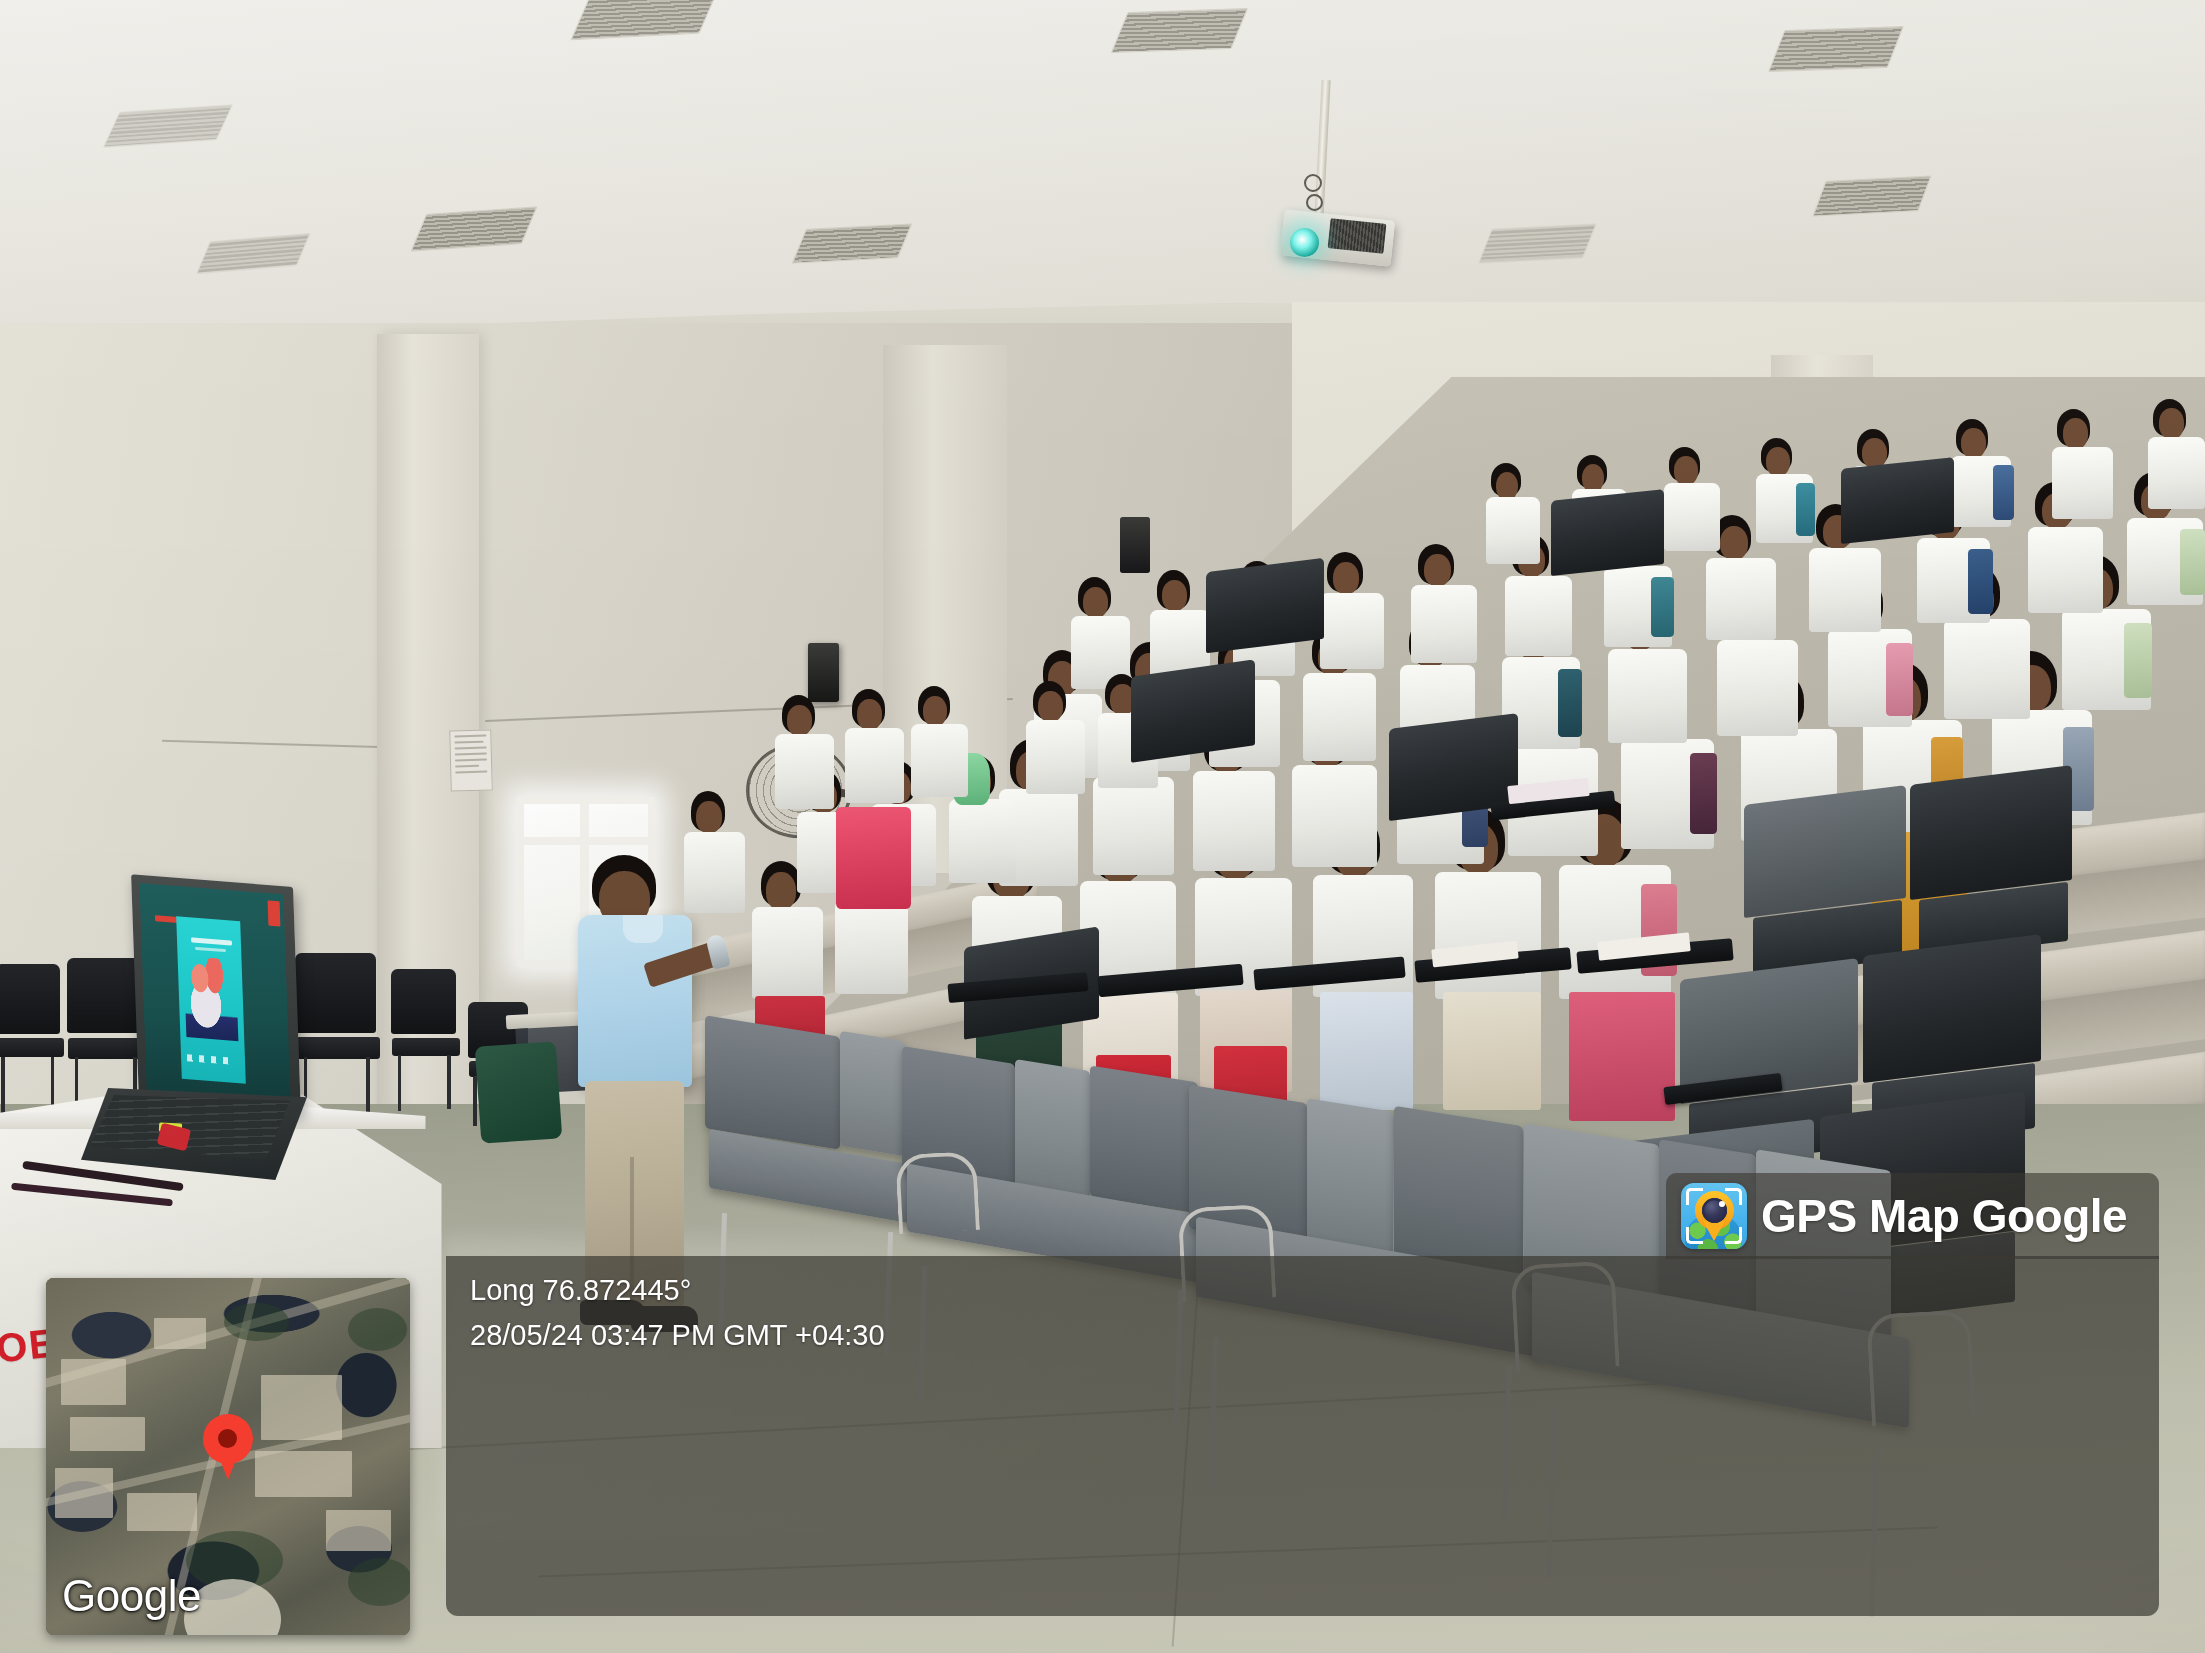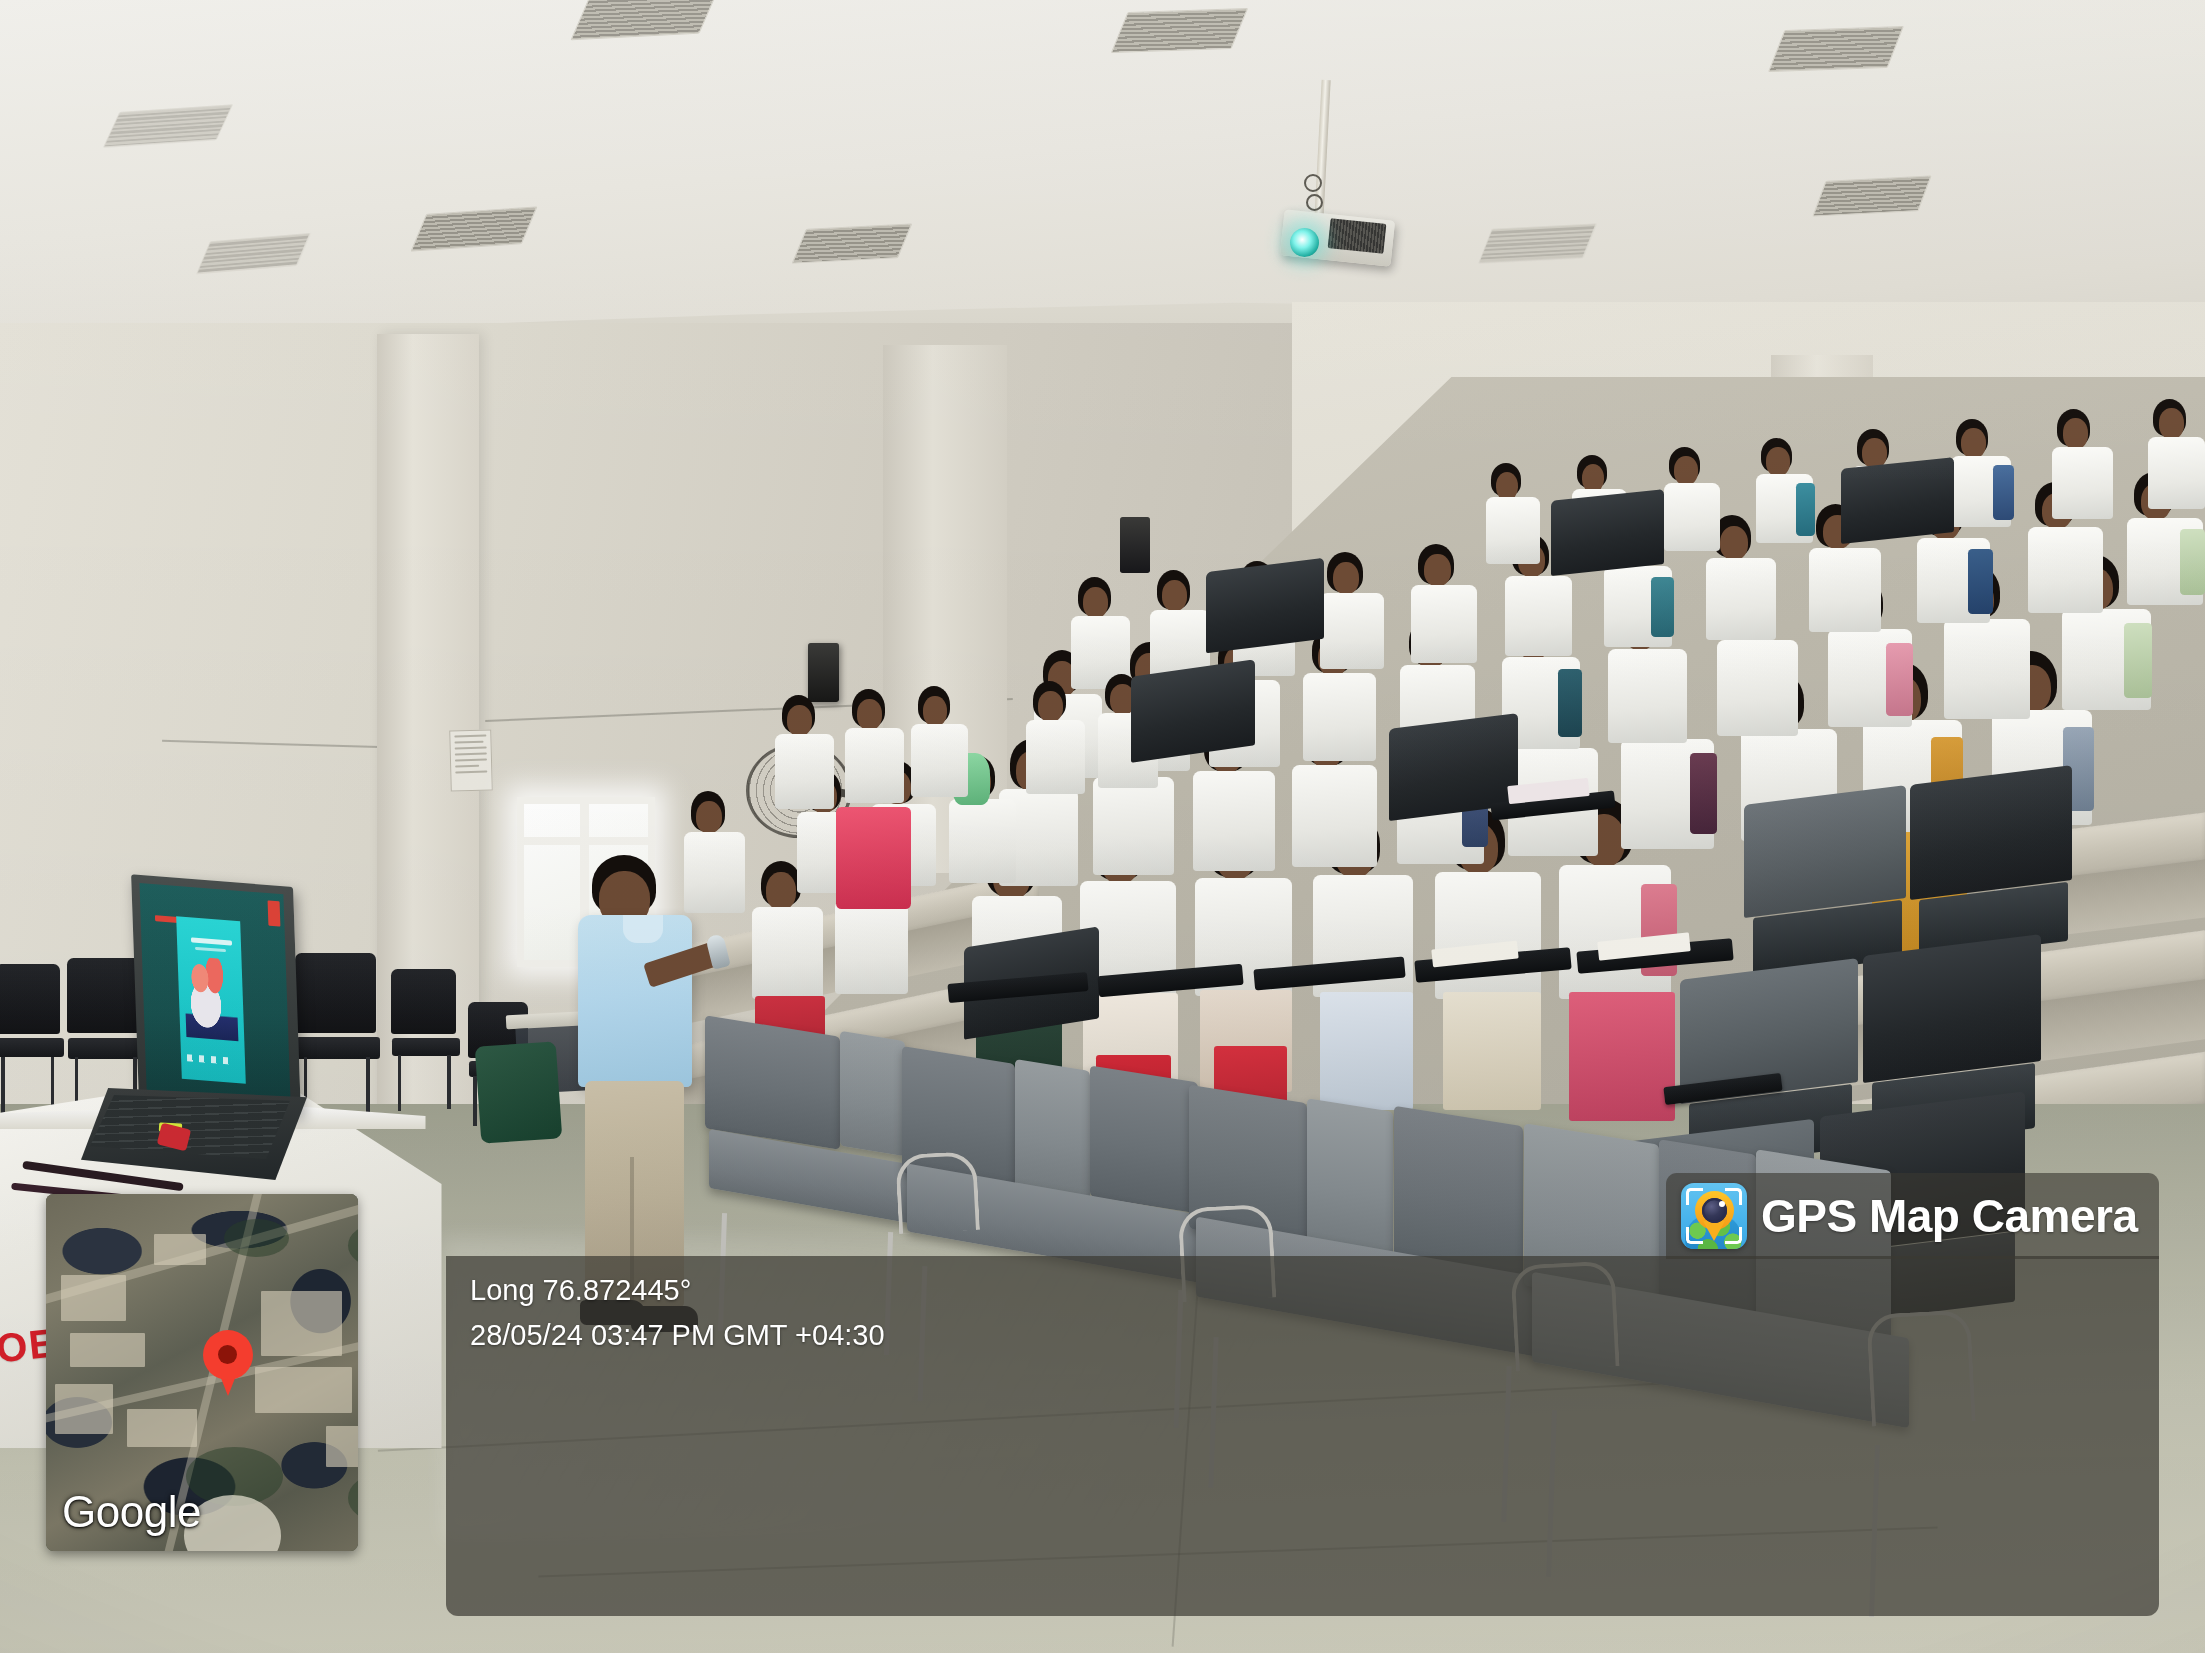--- a/index.html
+++ b/index.html
@@ -310,21 +310,21 @@
   #gps-panel .addr{
     color:#fff;font-size:29px;font-weight:400;line-height:1.12;
     text-shadow:0 1.1px 2.7px rgba(0,0,0,.5);margin-bottom:12px;
   }
   #gps-panel .row{
     color:#fff;font-size:29px;font-weight:400;line-height:1.12;
     text-shadow:0 1.1px 2.7px rgba(0,0,0,.5);margin-bottom:12px;
   }
 
   #gps-map{
-    position:absolute;left:46px;top:1194px;width:312px;height:357px;
+    position:absolute;left:46px;top:1278px;width:364px;height:357px;
     border-radius:7.5px;overflow:hidden;
     box-shadow:0 3.2px 10.8px rgba(0,0,0,.4);
     background:#4a5340;
   }
   #gps-map .sat{
     position:absolute;inset:0;
     background:
       radial-gradient(ellipse 65px 38px at 18% 16%,#2b3340 0 60%,rgba(0,0,0,0) 62%),
       radial-gradient(ellipse 81px 32px at 62% 10%,#232b38 0 58%,rgba(0,0,0,0) 60%),
       radial-gradient(ellipse 48px 51px at 88% 30%,#1e2632 0 62%,rgba(0,0,0,0) 64%),
@@ -946,21 +946,21 @@
       <div class="globe"></div>
       <div class="pin"></div>
       <div class="pintip"></div>
       <div class="lens"></div>
       <div class="glint"></div>
       <div class="br tl"></div>
         <div class="br tr"></div>
       <div class="br bl"></div>
         <div class="br br2"></div>
     </div>
-    <div id="gps-brand">GPS Map Camera</div>
+    <div id="gps-brand">GPS Map Google</div>
   </div>
 
   <div id="gps-panel">
     <div class="row">Long 76.872445°</div>
     <div class="row">28/05/24 03:47 PM GMT +04:30</div>
   </div>
 
   <div id="gps-map">
     <div class="sat"></div>
     <div class="rd" style="left:-21.5px;top:48px;width:409px;height:8.6px;transform:rotate(-16deg);"></div>

